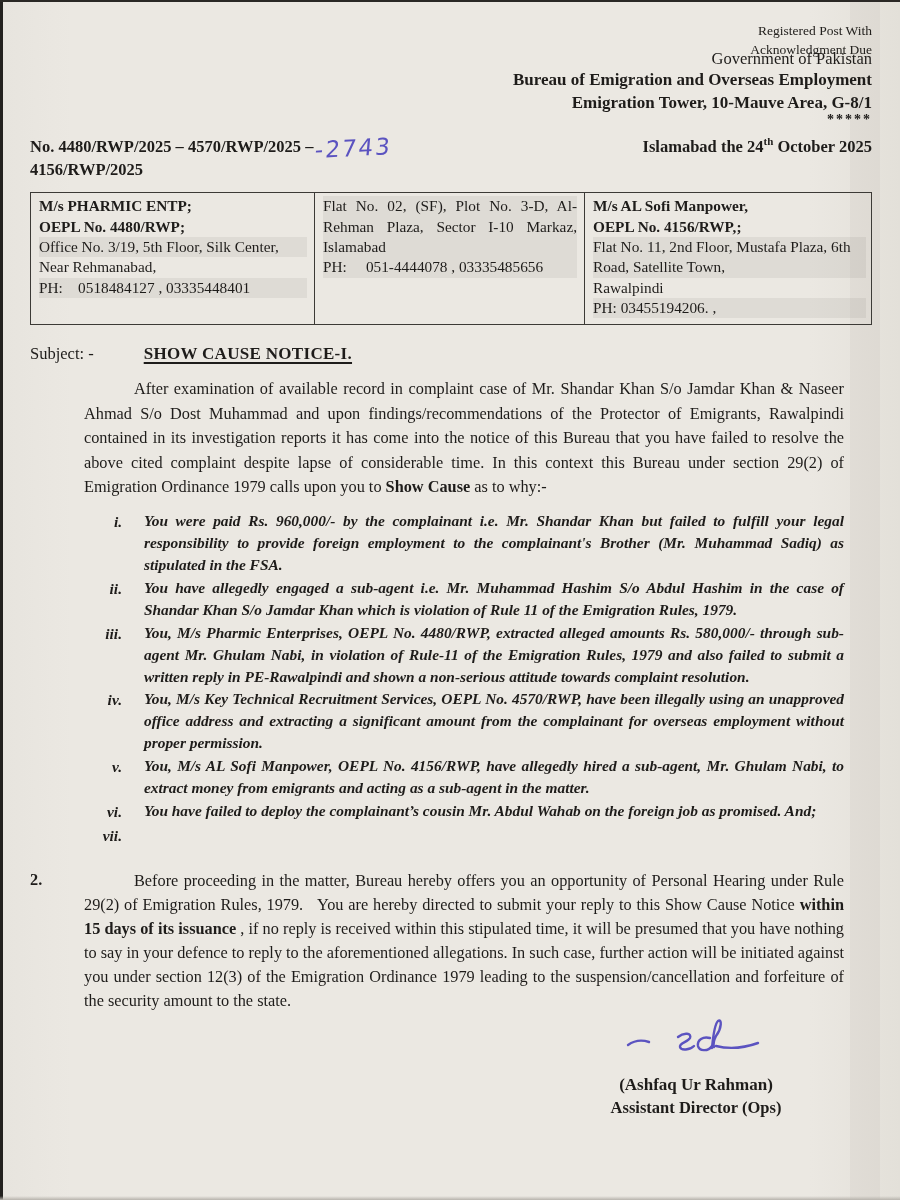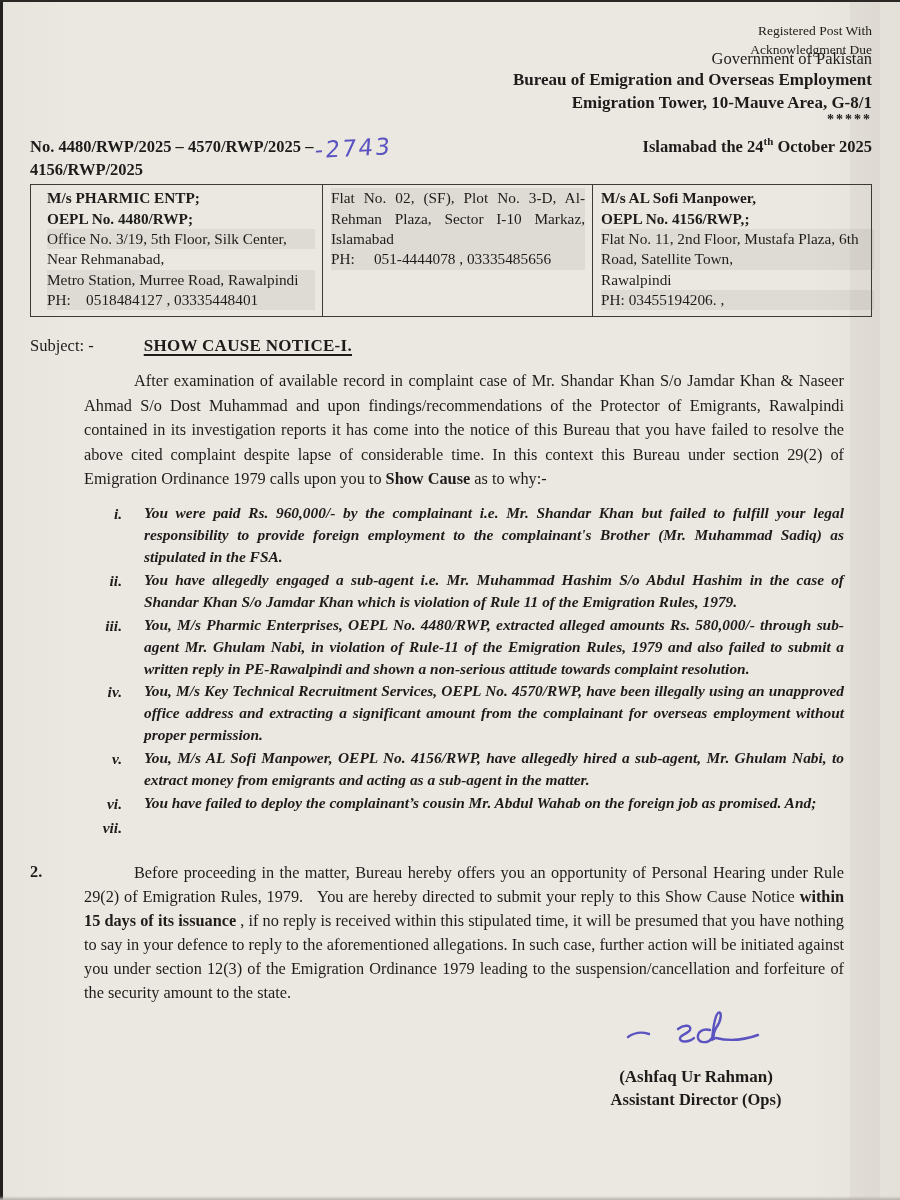--- a/index.html
+++ b/index.html
@@ -38,22 +38,22 @@
     display:inline-block;color:var(--ink,#5b53c0);
     font-family:"DejaVu Sans",sans-serif;font-weight:normal;
     font-size:23px;transform:rotate(-3deg) skewX(-8deg);
     margin-left:2px;vertical-align:-4px;letter-spacing:2px;
   }
   .refdate{white-space:nowrap;}
   .refdate sup{font-size:11px;}
   .refline2{font-weight:bold;font-size:16.5px;margin-top:-1px;}
 
   .ptable{
-    display:flex;border:1.6px solid #3c3a36;margin-top:4px;
-    font-size:15.3px;line-height:1.33;padding-left:8px;
+    display:flex;border:1.6px solid #3c3a36;margin-top:12px;
+    font-size:15.3px;line-height:1.33;
   }
   .pcell{padding:3px 7px 6px 8px;flex:0 0 auto;box-sizing:border-box;}
   .pcell.c1{width:283px;}
   .pcell.c2{width:270px;border-left:1.4px solid #3c3a36;text-align:justify;}
   .pcell.c3{width:289px;border-left:1.4px solid #3c3a36;}
   .pcell .bold{font-weight:bold;}
   .hl{background:rgba(110,104,96,0.10);}
 
   .subjrow{margin-top:19px;font-size:16.5px;}
   .subjtitle{
@@ -124,21 +124,20 @@
       </div>
     </div>
     <div class="refline2">4156/RWP/2025</div>
 
     <div class="ptable">
       <div class="pcell c1">
         <div class="bold">M/s PHARMIC ENTP;</div>
         <div class="bold">OEPL No. 4480/RWP;</div>
         <div class="hl">Office No. 3/19, 5th Floor, Silk Center,</div>
         <div>Near Rehmanabad,</div>
-        <div class="hl">Metro Station, Murree Road, Rawalpindi</div>
         <div class="hl">PH:&nbsp;&nbsp;&nbsp;&nbsp;0518484127 , 03335448401</div>
       </div>
       <div class="pcell c2">
         <div class="hl">Flat No. 02, (SF), Plot No. 3-D, Al-Rehman Plaza, Sector I-10 Markaz, Islamabad</div>
         <div class="hl">PH:&nbsp;&nbsp;&nbsp;&nbsp;&nbsp;051-4444078 , 03335485656</div>
       </div>
       <div class="pcell c3">
         <div class="bold">M/s AL Sofi Manpower,</div>
         <div class="bold">OEPL No. 4156/RWP,;</div>
         <div class="hl">Flat No. 11, 2nd Floor, Mustafa Plaza, 6th Road, Satellite Town,</div>

